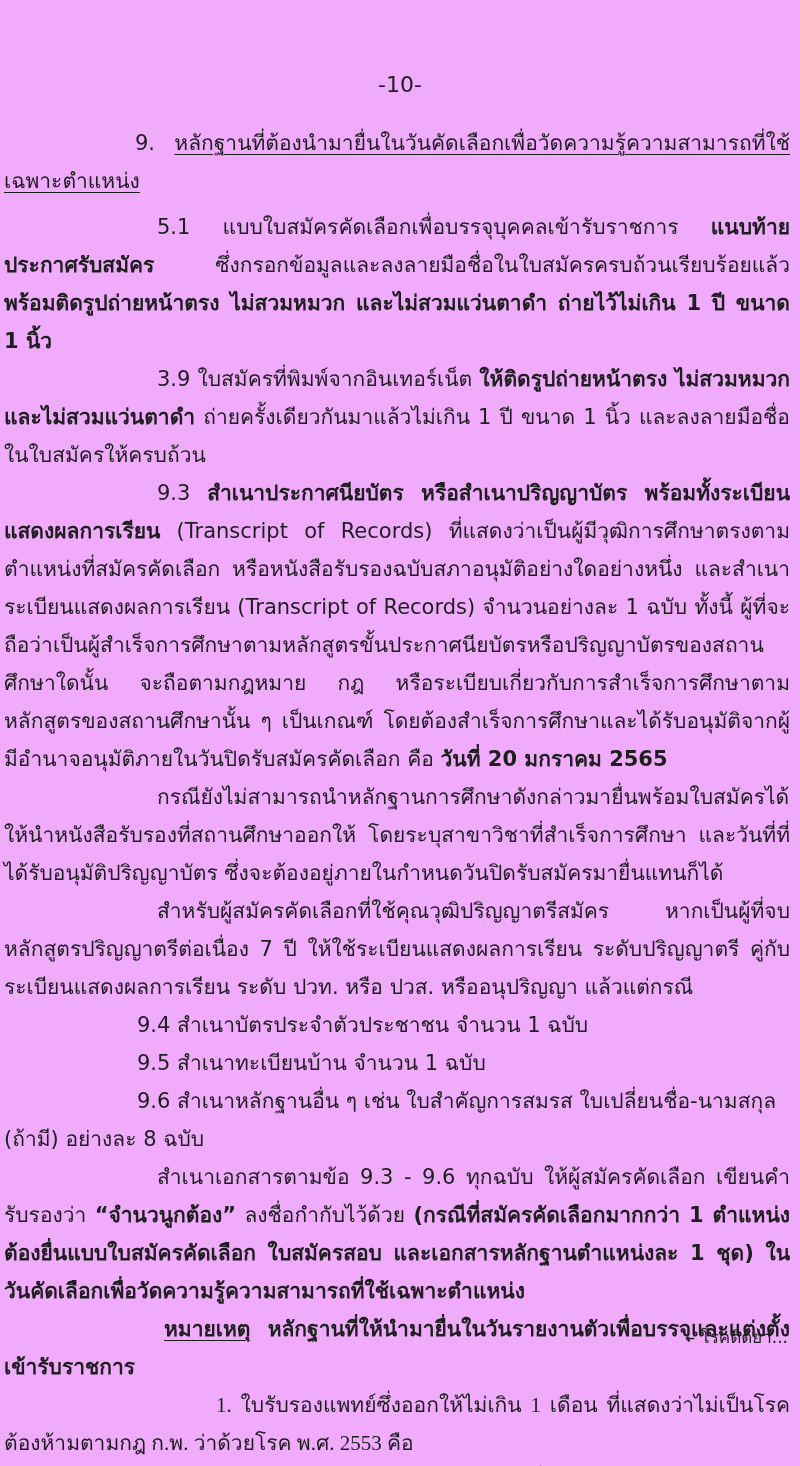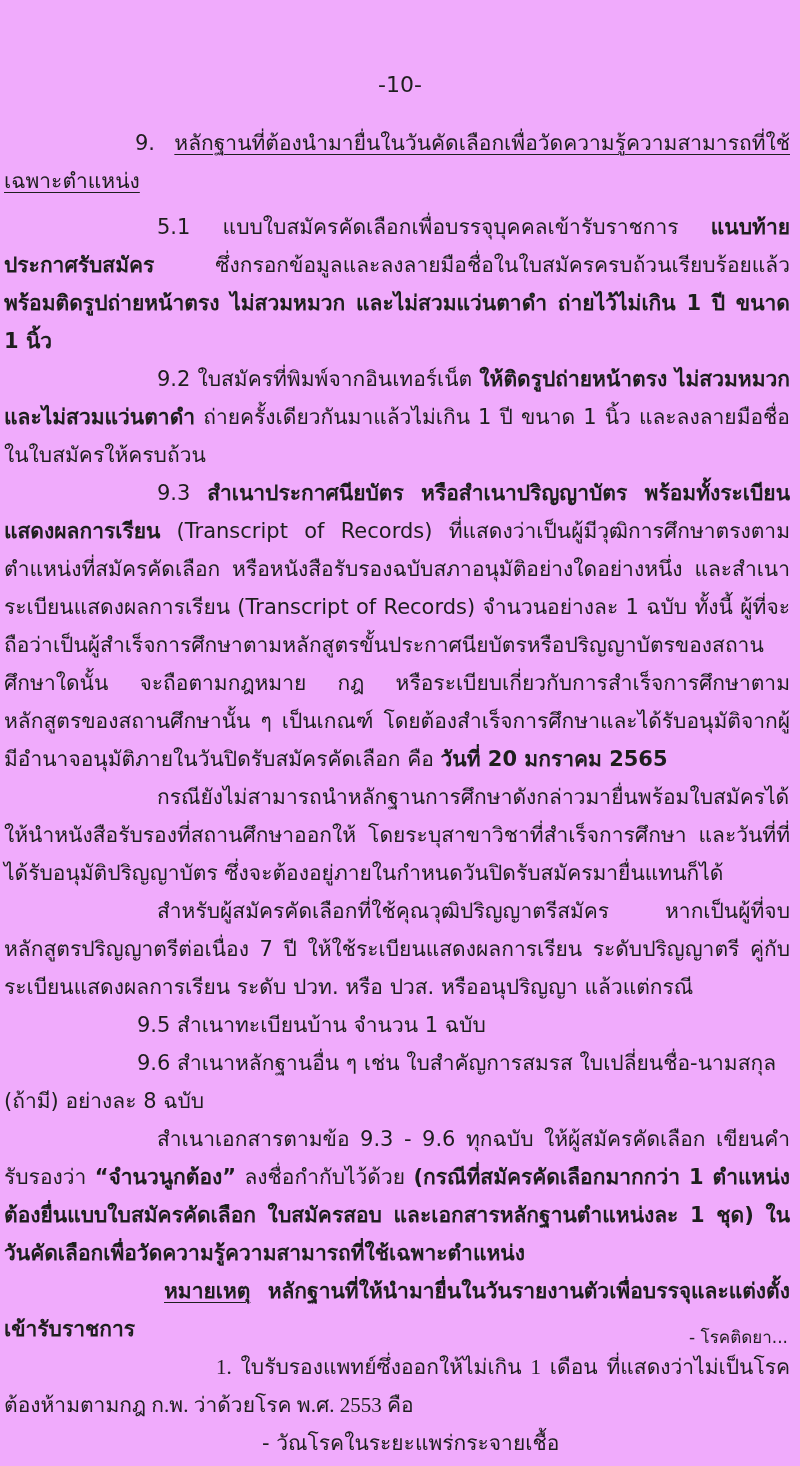--- a/index.html
+++ b/index.html
@@ -38,28 +38,29 @@
 <body>
 
 <div class="page">
 
   <div class="pagenum">-10-</div>
 
   <p class="heading just"><span>9. </span><span class="u">หลักฐานที่ต้องนำมายื่นในวันคัดเลือกเพื่อวัดความรู้ความสามารถที่ใช้เฉพาะตำแหน่ง</span></p>
 
   <p class="p1 just"><span>5.1 แบบใบสมัครคัดเลือกเพื่อบรรจุบุคคลเข้ารับราชการ </span><span class="b">แนบท้ายประกาศรับสมัคร</span><span> ซึ่งกรอกข้อมูลและลงลายมือชื่อในใบสมัครครบถ้วนเรียบร้อยแล้ว </span><span class="b">พร้อมติดรูปถ่ายหน้าตรง ไม่สวมหมวก และไม่สวมแว่นตาดำ ถ่ายไว้ไม่เกิน 1 ปี ขนาด 1 นิ้ว</span></p>
 
-  <p class="p1 just"><span>9.2 ใบสมัครที่พิมพ์จากอินเทอร์เน็ต </span><span class="b">ให้ติดรูปถ่ายหน้าตรง ไม่สวมหมวกและไม่สวมแว่นตาดำ</span><span> ถ่ายครั้งเดียวกันมาแล้วไม่เกิน 1 ปี ขนาด 1 นิ้ว และลงลายมือชื่อในใบสมัครให้ครบถ้วน</span></p>
+  <p class="p1 just"><span>3.9 ใบสมัครที่พิมพ์จากอินเทอร์เน็ต </span><span class="b">ให้ติดรูปถ่ายหน้าตรง ไม่สวมหมวกและไม่สวมแว่นตาดำ</span><span> ถ่ายครั้งเดียวกันมาแล้วไม่เกิน 1 ปี ขนาด 1 นิ้ว และลงลายมือชื่อในใบสมัครให้ครบถ้วน</span></p>
 
   <p class="p1 just"><span>9.3 </span><span class="b">สำเนาประกาศนียบัตร หรือสำเนาปริญญาบัตร พร้อมทั้งระเบียนแสดงผลการเรียน</span><span> (Transcript of Records) ที่แสดงว่าเป็นผู้มีวุฒิการศึกษาตรงตามตำแหน่งที่สมัครคัดเลือก หรือหนังสือรับรองฉบับสภาอนุมัติอย่างใดอย่างหนึ่ง และสำเนาระเบียนแสดงผลการเรียน (Transcript of Records) จำนวนอย่างละ 1 ฉบับ ทั้งนี้ ผู้ที่จะถือว่าเป็นผู้สำเร็จการศึกษาตามหลักสูตรขั้นประกาศนียบัตรหรือปริญญาบัตรของสถานศึกษาใดนั้น จะถือตามกฎหมาย กฎ หรือระเบียบเกี่ยวกับการสำเร็จการศึกษาตามหลักสูตรของสถานศึกษานั้น ๆ เป็นเกณฑ์ โดยต้องสำเร็จการศึกษาและได้รับอนุมัติจากผู้มีอำนาจอนุมัติภายในวันปิดรับสมัครคัดเลือก คือ </span><span class="b">วันที่ 20 มกราคม 2565</span></p>
 
   <p class="p1 just">กรณียังไม่สามารถนำหลักฐานการศึกษาดังกล่าวมายื่นพร้อมใบสมัครได้ให้นำหนังสือรับรองที่สถานศึกษาออกให้ โดยระบุสาขาวิชาที่สำเร็จการศึกษา และวันที่ที่ได้รับอนุมัติปริญญาบัตร ซึ่งจะต้องอยู่ภายในกำหนดวันปิดรับสมัครมายื่นแทนก็ได้</p>
 
   <p class="p1 just">สำหรับผู้สมัครคัดเลือกที่ใช้คุณวุฒิปริญญาตรีสมัคร หากเป็นผู้ที่จบหลักสูตรปริญญาตรีต่อเนื่อง 7 ปี ให้ใช้ระเบียนแสดงผลการเรียน ระดับปริญญาตรี คู่กับระเบียนแสดงผลการเรียน ระดับ ปวท. หรือ ปวส. หรืออนุปริญญา แล้วแต่กรณี</p>
 
+  <p class="p2">9.4 สำเนาบัตรประจำตัวประชาชน จำนวน 1 ฉบับ</p>
 
   <p class="p2">9.5 สำเนาทะเบียนบ้าน จำนวน 1 ฉบับ</p>
 
   <p class="p2">9.6 สำเนาหลักฐานอื่น ๆ เช่น ใบสำคัญการสมรส ใบเปลี่ยนชื่อ-นามสกุล (ถ้ามี) อย่างละ 8 ฉบับ</p>
 
   <p class="p1 just"><span>สำเนาเอกสารตามข้อ 9.3 - 9.6 ทุกฉบับ ให้ผู้สมัครคัดเลือก เขียนคำรับรองว่า </span><span class="b">“จำนวนูกต้อง”</span><span> ลงชื่อกำกับไว้ด้วย </span><span class="b">(กรณีที่สมัครคัดเลือกมากกว่า 1 ตำแหน่ง ต้องยื่นแบบใบสมัครคัดเลือก ใบสมัครสอบ และเอกสารหลักฐานตำแหน่งละ 1 ชุด) ในวันคัดเลือกเพื่อวัดความรู้ความสามารถที่ใช้เฉพาะตำแหน่ง</span></p>
 
   <p class="note-head b just"><span class="u">หมายเหตุ</span><span> หลักฐานที่ให้นำมายื่นในวันรายงานตัวเพื่อบรรจุและแต่งตั้งเข้ารับราชการ</span></p>
 
   <p class="note-item just">1. ใบรับรองแพทย์ซึ่งออกให้ไม่เกิน 1 เดือน ที่แสดงว่าไม่เป็นโรคต้องห้ามตามกฎ ก.พ. ว่าด้วยโรค พ.ศ. 2553 คือ</p>

